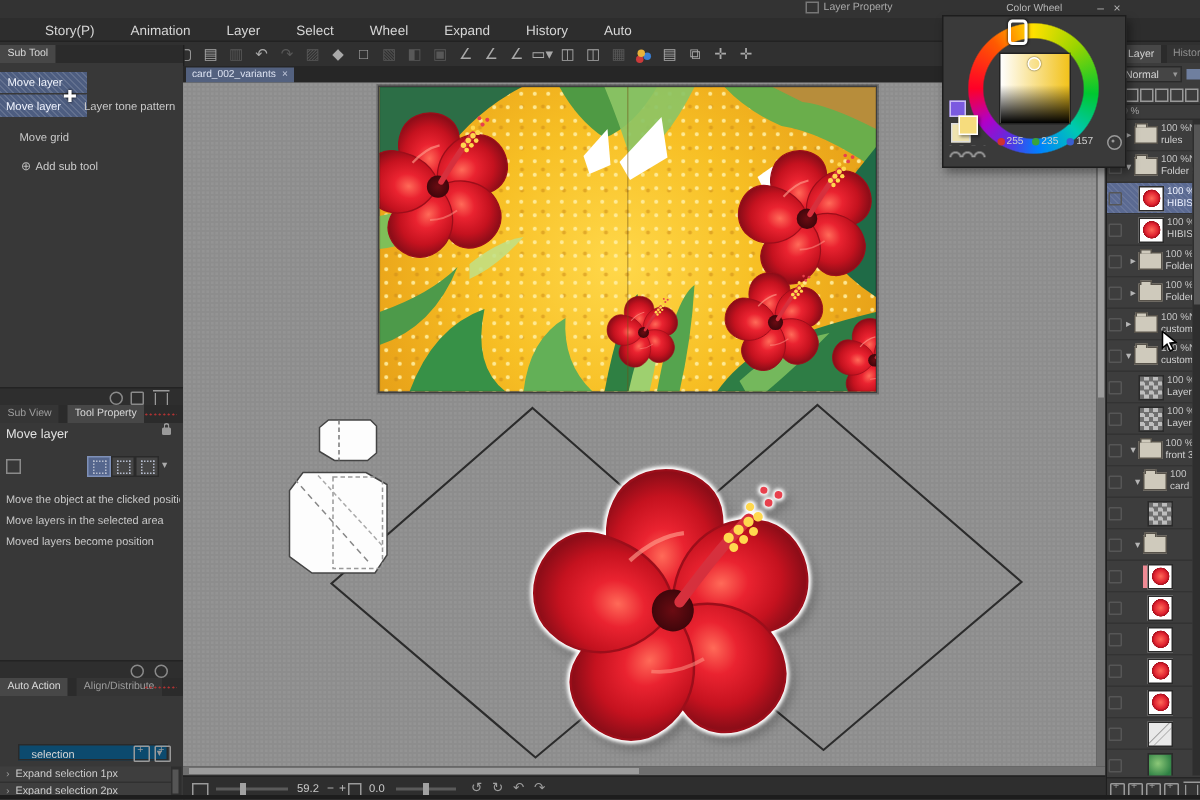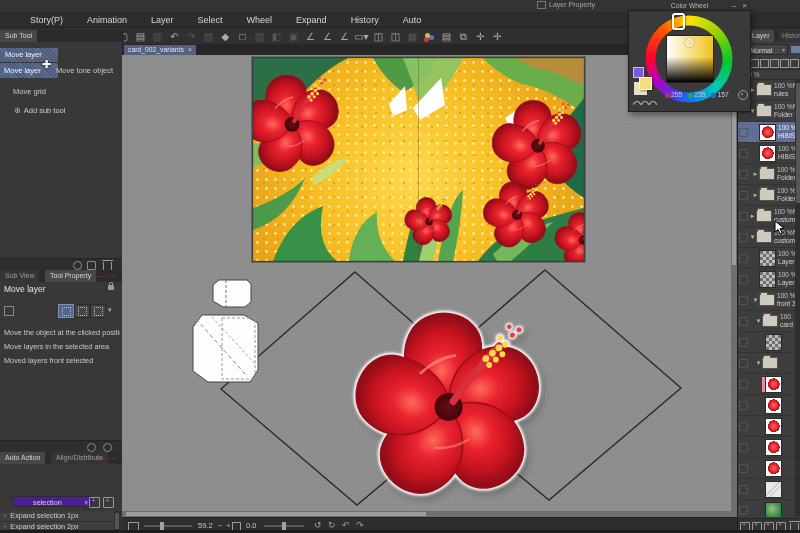--- a/index.html
+++ b/index.html
@@ -53,21 +53,21 @@
   #tp-toolname{left:4px;top:254px;font-size:8.5px;color:#e2e2e2;}
   .lock{position:absolute;right:8px;top:255px;width:6px;height:5px;background:#9a9a9a;border-radius:1px;}
   .lock::before{content:"";position:absolute;left:1px;top:-3px;width:2px;height:3px;border:1px solid #9a9a9a;border-bottom:none;border-radius:2px 2px 0 0;}
   #tp-propicon{left:4px;top:276px;width:8px;height:8px;border:1px solid #8a8a8a;}
   .tp-btn{position:absolute;top:274px;width:14px;height:12px;background:#454545;border:1px solid #2a2a2a;}
   .tp-btn.sel{background:#55668d;border-color:#7e90b8;}
   .tp-btn::after{content:"";position:absolute;left:3px;top:2px;width:7px;height:7px;border:1px dotted #b5bccd;}
   .tp-chev{position:absolute;top:276px;font-size:7px;color:#aaa;}
   .tp-opt{position:absolute;left:4px;width:116px;font-size:7.3px;color:#c8c8c8;white-space:nowrap;overflow:hidden;}
 
-  #aa-preset{left:12px;top:466px;width:80px;height:11px;background:#4c1d95;border:1px solid #2a2a2a;font-size:7.3px;line-height:11px;color:#d5d5d5;padding-left:20px;box-sizing:border-box;}
+  #aa-preset{left:12px;top:466px;width:100px;height:11px;background:#0c4a6e;border:1px solid #2a2a2a;font-size:7.3px;line-height:11px;color:#d5d5d5;padding-left:8px;box-sizing:border-box;}
   #aa-preset .chev{position:absolute;right:3px;top:0;color:#999;font-size:7px;}
   .aa-hic{position:absolute;top:467px;width:9px;height:9px;border:1px solid #9a9a9a;border-radius:1px;}
   .aa-hic::after{content:"+";position:absolute;left:1.5px;top:-1.5px;font-size:7px;color:#9a9a9a;}
   #aa-list{left:0;top:481px;width:114px;}
   .aa-row{height:9.5px;line-height:9.5px;font-size:7.2px;color:#cdcdcd;border-bottom:1px solid #303030;padding-left:4px;white-space:nowrap;overflow:hidden;background:#3e3e3e;}
   .aa-exp{color:#9a9a9a;margin-right:4px;font-size:7px;}
   #aa-scroll{left:114px;top:481px;width:7px;height:38px;background:#2e2e2e;}
   #aa-scroll::after{content:"";position:absolute;left:1px;top:2px;width:4px;height:16px;background:#555;}
   .trash{position:absolute;width:7px;height:8px;border:1px solid #999;border-top:none;border-radius:0 0 1px 1px;}
   .trash::before{content:"";position:absolute;left:-2px;top:-2px;width:11px;height:1px;background:#999;}
@@ -222,21 +222,21 @@
       </span>
   </div>
 
   <div class="abs dither" id="left-col">
 
     <div class="ptabbar" style="top:0;">
       <span class="ptab active">Sub Tool</span>
     </div>
     <div class="abs hatchblue" id="subtool-group">Move layer</div>
     <div class="st-item hatchblue sel" id="st-0">Move layer</div>
-    <div class="st-item" id="st-1">Move tone object</div>
+    <div class="st-item" id="st-1">Layer tone pattern</div>
     <div class="st-item" id="st-2">Move grid</div>
     <div class="abs" id="addsub"><span class="plus">⊕</span><span>Add sub tool</span></div>
     <div class="abs" id="move-cursor">✚</div>
 
     <div class="junction" style="top:228px;">
       <span class="j-ic round" style="right:40px;"></span>
       <span class="j-ic" style="right:26px;"></span>
       <span class="trash" style="right:10px;top:3px;"></span>
     </div>
 
@@ -247,21 +247,21 @@
     </div>
     <div class="abs" id="tp-toolname">Move layer</div>
     <span class="lock"></span>
     <span class="abs" id="tp-propicon"></span>
     <span class="tp-btn sel" style="left:58px;"></span>
     <span class="tp-btn" style="left:74px;"></span>
     <span class="tp-btn" style="left:90px;"></span>
     <span class="tp-chev" style="left:108px;">▾</span>
     <div class="tp-opt" style="top:298px;">Move the object at the clicked position</div>
     <div class="tp-opt" style="top:312px;">Move layers in the selected area</div>
-    <div class="tp-opt" style="top:326px;">Moved layers front selected</div>
+    <div class="tp-opt" style="top:326px;">Moved layers become position</div>
 
     <div class="junction" style="top:410px;">
       <span class="j-ic round" style="right:26px;"></span>
       <span class="j-ic round" style="right:10px;"></span>
     </div>
 
     <div class="ptabbar" style="top:422px;">
       <span class="ptab active">Auto Action</span>
       <span class="ptab">Align/Distribute</span>
       <span class="reddots"></span>

